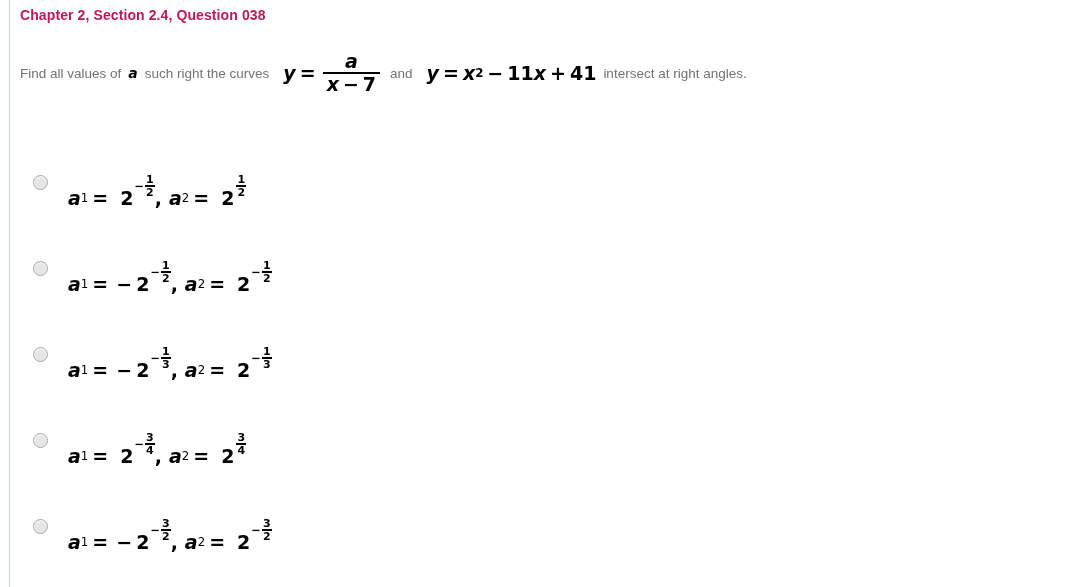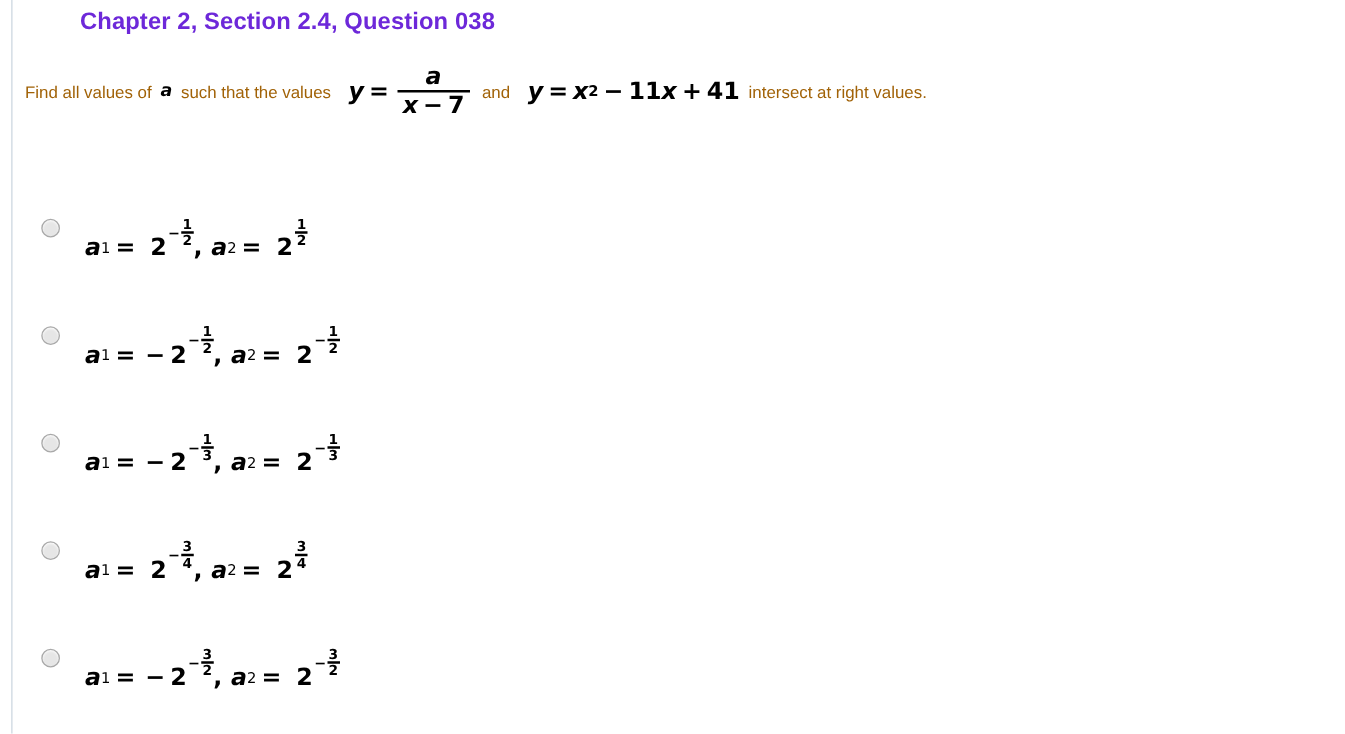--- a/index.html
+++ b/index.html
@@ -32,40 +32,39 @@
     top: 0;
     right: 0;
     bottom: 0;
   }
 
   
   .q-header {
     position: absolute;
     left: 0;
     top: 7px;
-    font-size: 19px;
+    font-size: 14px;
     font-weight: bold;
-    color: #6d28d9;
+    color: #be185d;
     letter-spacing: .1px;
     white-space: nowrap;
-    margin-left: 44px;
   }
 
   
   .prompt {
     position: absolute;
     left: 0;
     top: 52px;
     display: flex;
     align-items: center;
     white-space: nowrap;
   }
   .txt {
     font-size: 13.5px;
-    color: #a16207;
+    color: #737373;
   }
   .sp-l { margin-left: 7px; }
   .sp-r { margin-right: 7px; }
 
   
   .math {
     font-family: "DejaVu Sans", sans-serif;
     color: #000;
     display: inline-flex;
     align-items: center;
@@ -199,21 +198,21 @@
 
 <div class="page">
 
   <div class="q-header">Chapter 2, Section 2.4, Question 038</div>
 
   <div class="prompt">
     <span class="txt">Find all values of</span>
     <span class="math math-sm sp-l sp-r">
       <span class="var">a</span>
     </span>
-    <span class="txt sp-r">such that the values</span>
+    <span class="txt sp-r">such right the curves</span>
 
     <span class="math math-lg sp-l">
       <span class="var">y</span>
       <span class="op">=</span>
       <span class="frac">
         <span class="fnum var">a</span>
         <span class="fbar"></span>
         <span class="fden">
           <span class="var">x</span><span class="op">−</span><span class="num">7</span>
         </span>
@@ -227,21 +226,21 @@
       <span class="op">=</span>
       <span class="var">x</span>
         <span class="sup-up">2</span>
       <span class="op">−</span>
       <span class="num">11</span>
         <span class="var">x</span>
       <span class="op">+</span>
       <span class="num">41</span>
     </span>
 
-    <span class="txt sp-l">intersect at right values.</span>
+    <span class="txt sp-l">intersect at right angles.</span>
   </div>
 
   <div class="options">
 
     <div class="option-row">
       <span class="radio"></span>
       <span class="option-math math">
         <span class="var">a</span>
           <span class="sub">1</span>
         <span class="op">=</span>

